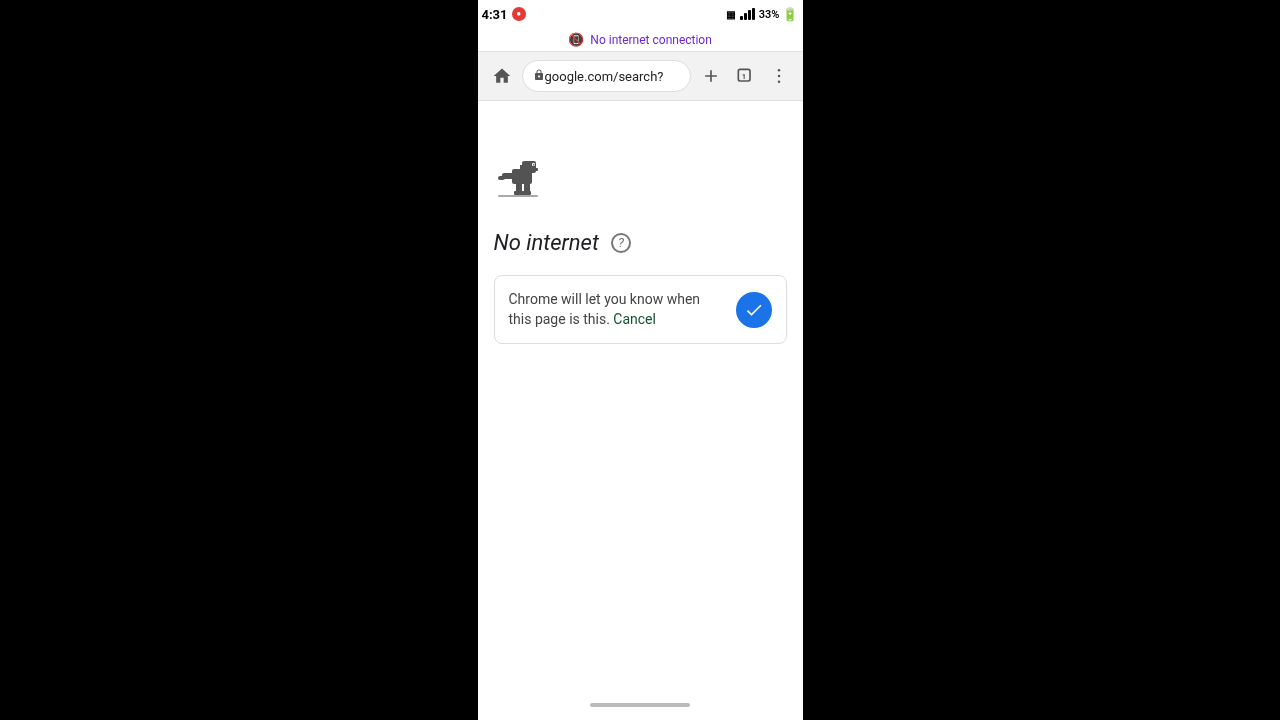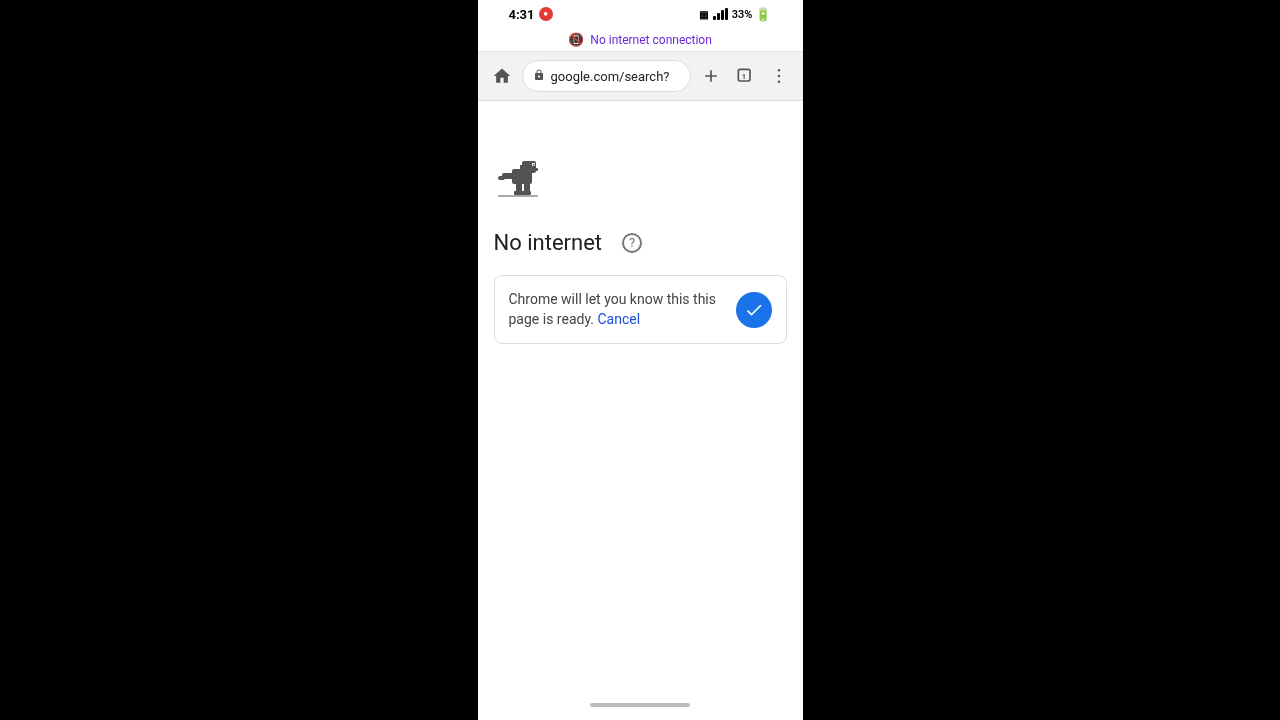--- a/index.html
+++ b/index.html
@@ -27,21 +27,21 @@
     }
 
     
     .status-bar {
       width: 100%;
       height: 28px;
       background: #fff;
       display: flex;
       align-items: center;
       justify-content: space-between;
-      padding: 0 31px;
+      padding: 0 4px;
       font-size: 12px;
       font-weight: 600;
       color: #000;
     }
 
     .status-left {
       display: flex;
       align-items: center;
       gap: 4px;
     }
@@ -124,21 +124,20 @@
     }
 
     .address-bar {
       flex: 1;
       height: 32px;
       background: #fff;
       border-radius: 16px;
       display: flex;
       align-items: center;
       padding: 0 10px;
-      gap: 6px;
       border: 1px solid #ddd;
       cursor: pointer;
     }
 
     .address-lock {
       font-size: 11px;
       color: #555;
     }
 
     .address-text {
@@ -173,22 +172,23 @@
 
     
     .dino-container {
       margin: 30px 0 20px 0;
     }
 
     
     .no-internet-row {
       display: flex;
       align-items: center;
-      gap: 20px;
+      gap: 12px;
       margin-bottom: 20px;
+      font-style: italic;
     }
 
     .no-internet-text {
       font-size: 22px;
       font-weight: 400;
       color: #202124;
     }
 
     .help-icon {
       width: 20px;
@@ -216,21 +216,21 @@
     }
 
     .notification-text {
       font-size: 14px;
       color: #444;
       line-height: 1.4;
       flex: 1;
     }
 
     .notification-text .cancel-link {
-      color: #1d4ed8;
+      color: #14532d;
       cursor: pointer;
     }
 
     .check-circle {
       width: 36px;
       height: 36px;
       background: #1a73e8;
       border-radius: 50%;
       display: flex;
       align-items: center;
@@ -376,21 +376,21 @@
 
       <div class="no-internet-row">
         <span class="no-internet-text">No internet</span>
         <div class="help-icon">
           <span>?</span>
         </div>
       </div>
 
       <div class="notification-box">
         <div class="notification-text">
-          <span>Chrome will let you know this this page is ready.</span>
+          <span>Chrome will let you know when this page is this.</span>
           <span> </span>
           <span class="cancel-link">Cancel</span>
         </div>
         <div class="check-circle">
           <svg viewBox="0 0 24 24" fill="white">
             <path d="M9 16.17L4.83 12l-1.42 1.41L9 19 21 7l-1.41-1.41z"></path>
           </svg>
         </div>
       </div>
 

